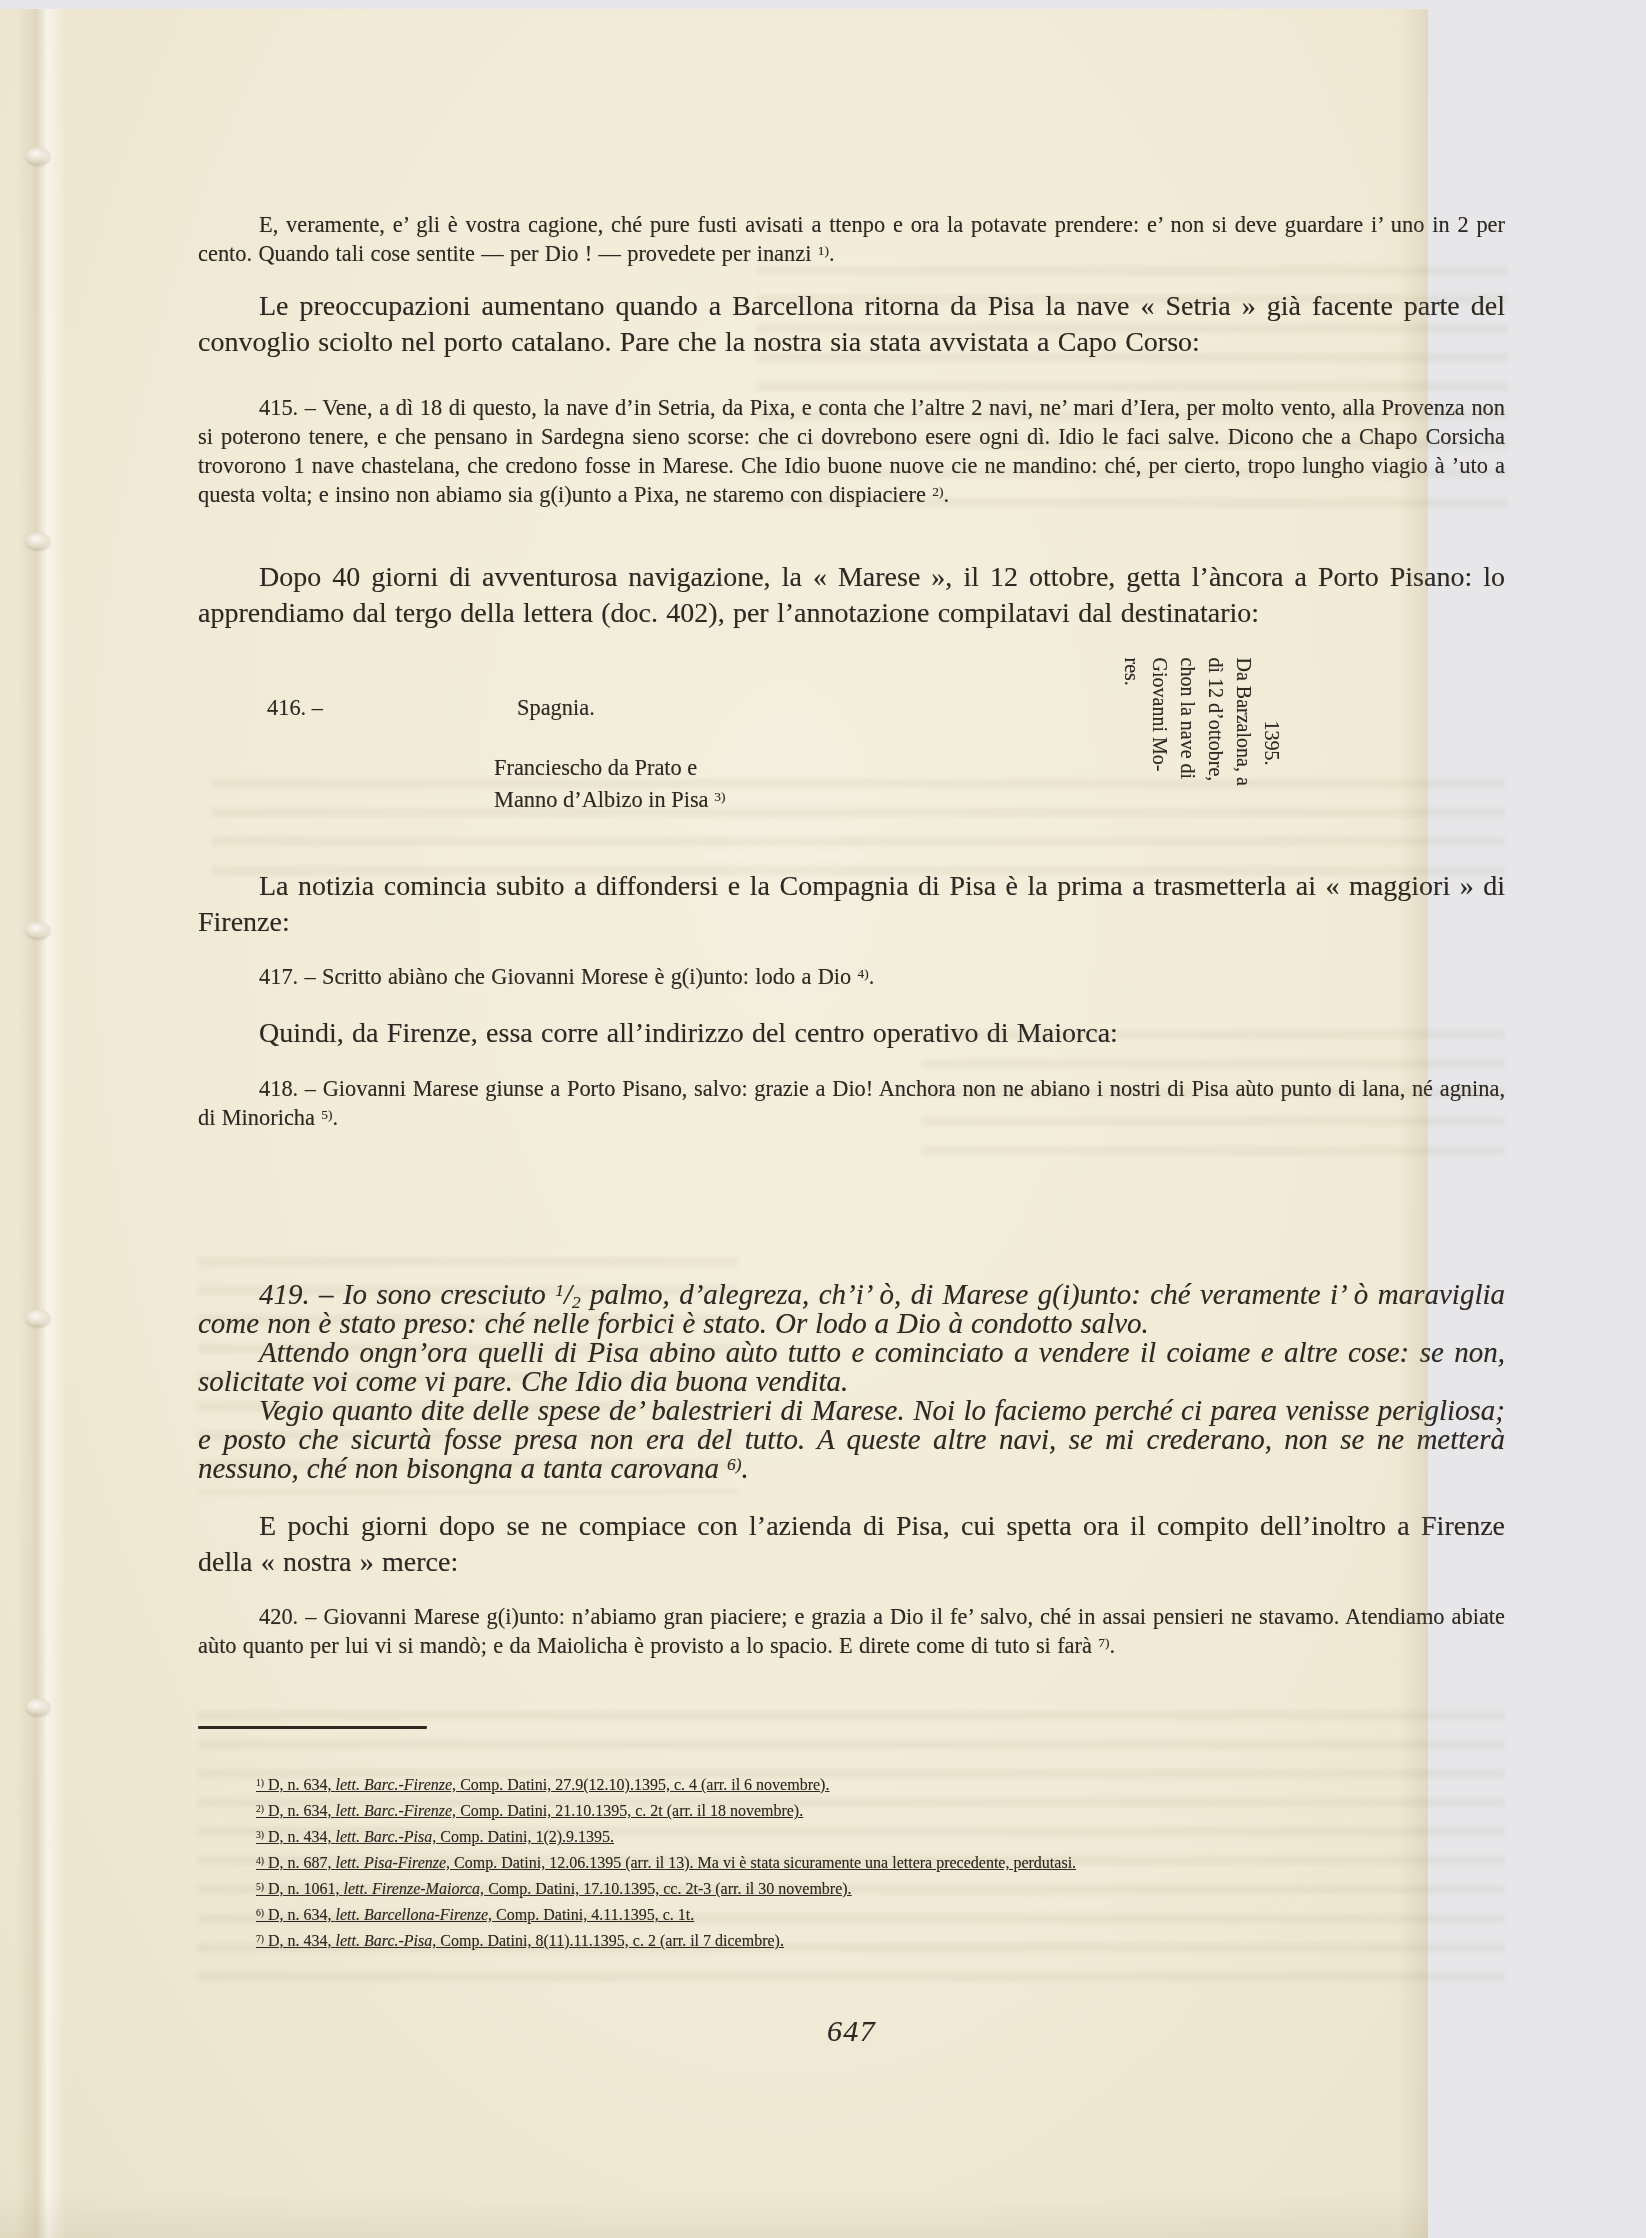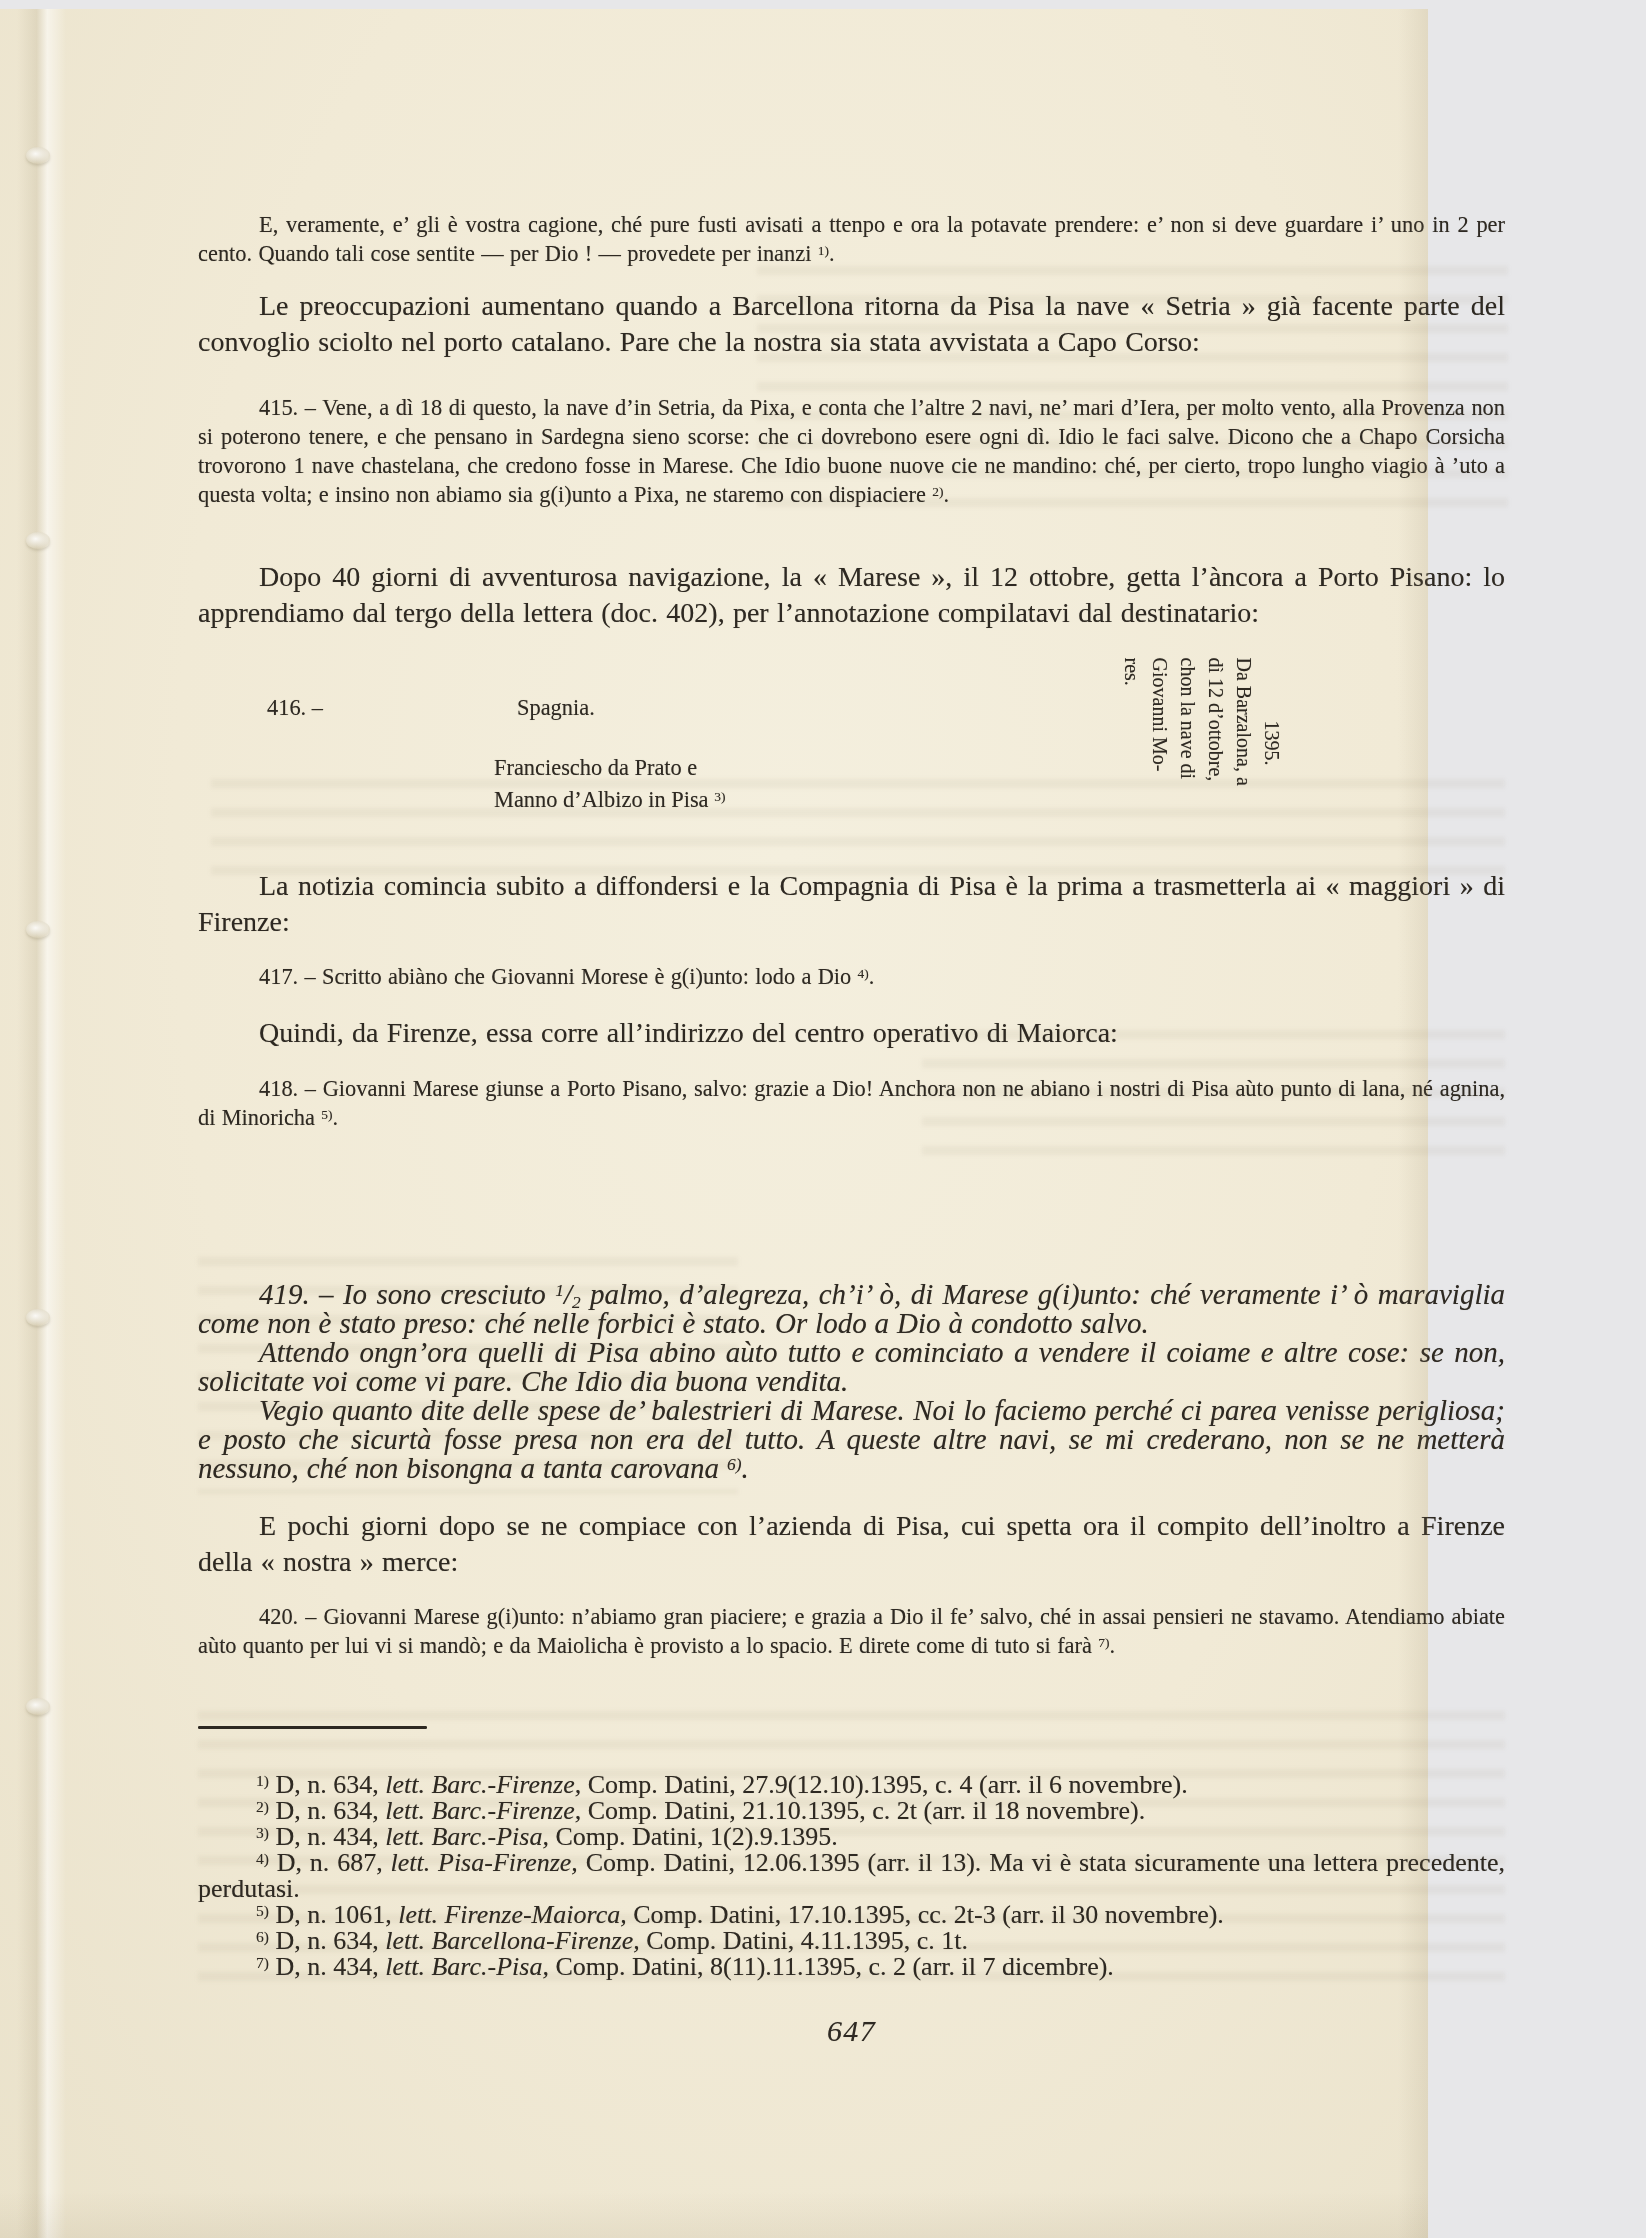--- a/index.html
+++ b/index.html
@@ -33,21 +33,21 @@
     background:repeating-linear-gradient(180deg,
       rgba(128,114,86,0.07) 0px, rgba(128,114,86,0.07) 9.2px,
       rgba(0,0,0,0) 9.2px, rgba(0,0,0,0) 29px);
   }
   .column { position:absolute; left:198px; top:0; width:1307px; height:2229px; }
   .block { position:absolute; left:0; width:100%; margin:0; }
   .inkwork { text-shadow:0 0 0.7px rgba(46,41,34,0.38); }
   .narr { font-size:28px; line-height:36px; text-align:justify; text-indent:61px; word-spacing:1.3px; }
   .doc  { font-size:22.4px; line-height:29px; text-align:justify; text-indent:61px; word-spacing:0.7px; }
   .doc-group p { margin:0; font-size:29px; line-height:29px; text-align:justify; text-indent:61px; word-spacing:0.7px;font-style:italic; }
-  .fn   { font-size:26px; line-height:26px; text-align:justify; text-indent:58px; margin:0; }
+  .fn   { font-size:16px; line-height:26px; text-align:justify; text-indent:58px; margin:0;text-decoration:underline; }
   sup { font-size:0.6em; vertical-align:baseline; position:relative; top:-0.45em; line-height:0; }
   sub { font-size:0.6em; vertical-align:baseline; position:relative; top:0.20em; line-height:0; }
   .it { font-style:italic; }
   .doc416-num   { position:absolute; left:69px; top:686px; font-size:22.4px; }
   .doc416-place { position:absolute; left:319px; top:686px; font-size:22.4px; }
   .doc416-addr  { position:absolute; left:296px; top:743px; font-size:22.4px; line-height:32px; }
   .doc416-addr div { white-space:nowrap; }
   .margin-note {
     position:absolute; left:1107px; top:661px; width:191px; height:166px;
     transform:rotate(90deg); font-size:20px; line-height:28px;

